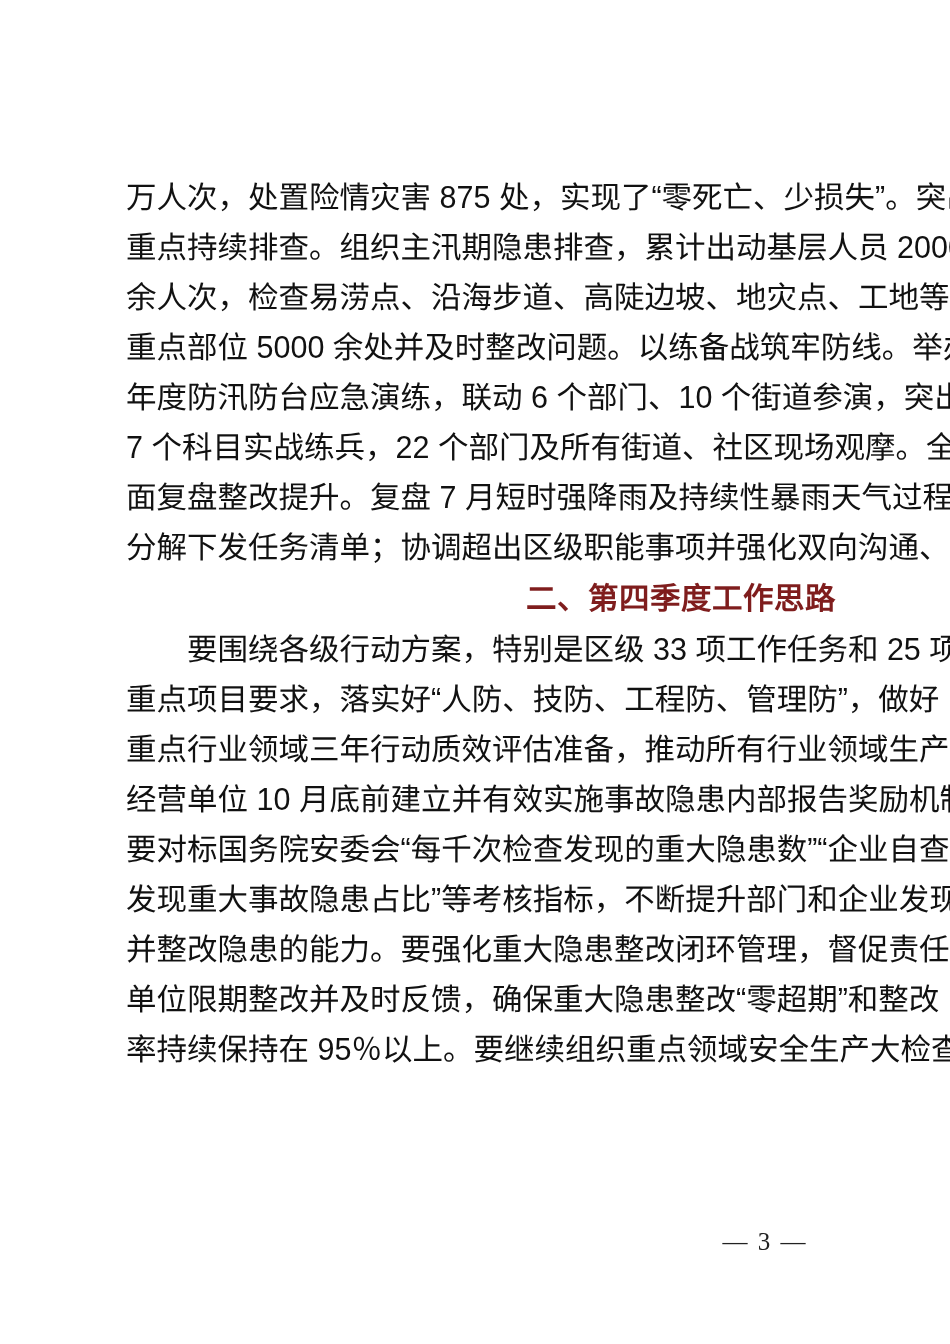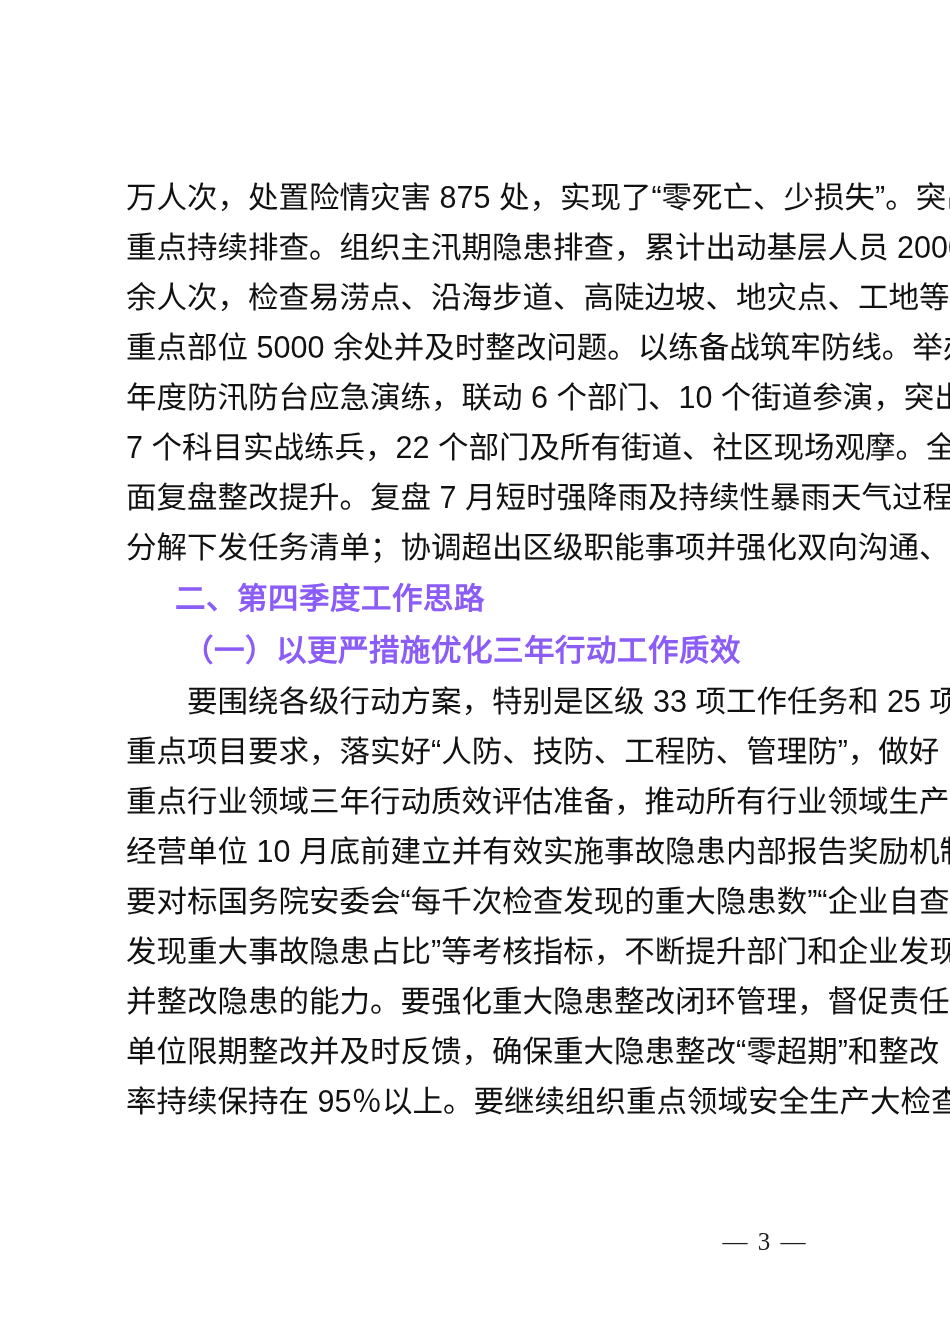--- a/index.html
+++ b/index.html
@@ -52,22 +52,23 @@
   .line.last { display: block; }
 
   .indent2 { padding-left: 61px; }
 
   .heading {
     height: 52px;
     line-height: 52px;
     font-size: 30.5px;
     font-weight: bold;
     white-space: nowrap;
-    color: #8b5cf6;
+    color: #7f1d1d;
     letter-spacing: 0.5px;
+    text-align: right;
   }
   .heading.h-lvl2 { padding-left: 49px; }
   .heading.h-lvl3 { padding-left: 57px; }
 
   
   .page-footer {
     position: absolute;
     left: 0;
     right: 0;
     top: 1228px;
@@ -340,21 +341,20 @@
           <span>双</span>
           <span>向</span>
           <span>沟</span>
           <span>通</span>
           <span>、</span>
         </div>
     </div>
 
     <div class="heading h-lvl2">二、第四季度工作思路</div>
 
-    <div class="heading h-lvl3">（一）以更严措施优化三年行动工作质效</div>
 
     <div>
       <div class="line just indent2">
           <span>要</span>
           <span>围</span>
           <span>绕</span>
           <span>各</span>
           <span>级</span>
           <span>行</span>
           <span>动</span>

